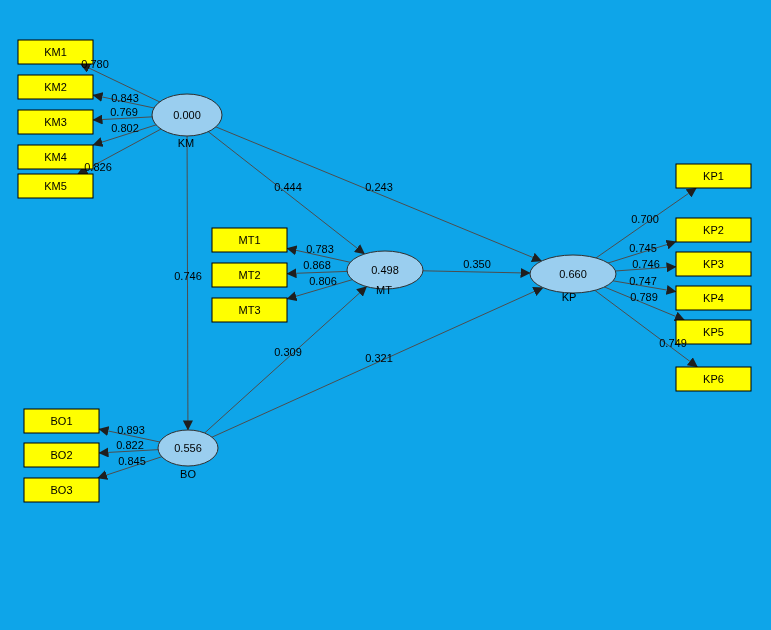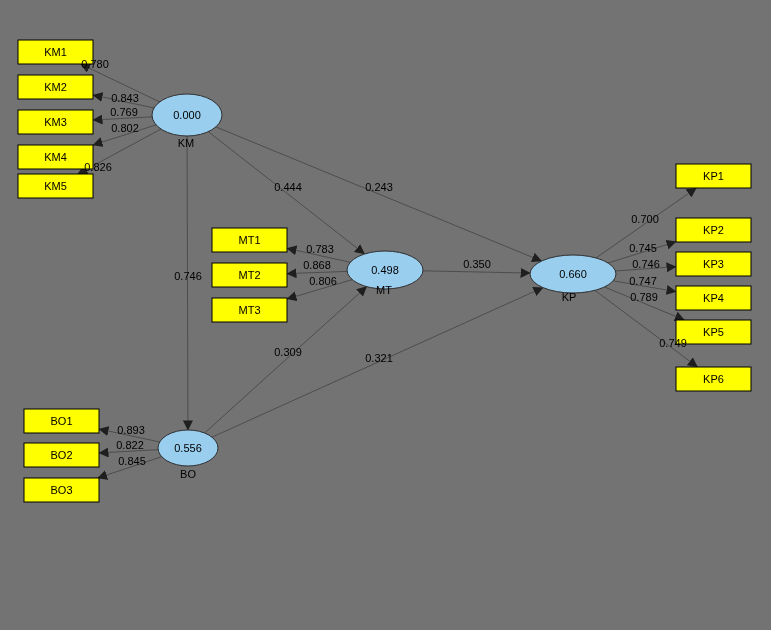--- a/index.html
+++ b/index.html
@@ -5,21 +5,21 @@
   html, body {
     margin: 0;
     padding: 0;
     background: #ffffff;
     font-family: "Liberation Sans", sans-serif;
   }
   .canvas-wrap {
     position: relative;
     width: 771px;
     height: 630px;
-    background: #737373;
+    background: #0ea5e9;
     overflow: hidden;
   }
   svg { display: block; }
   text {
     font-family: "Liberation Sans", sans-serif;
     font-size: 11px;
     fill: #000000;
   }
 </style>
 </head>

